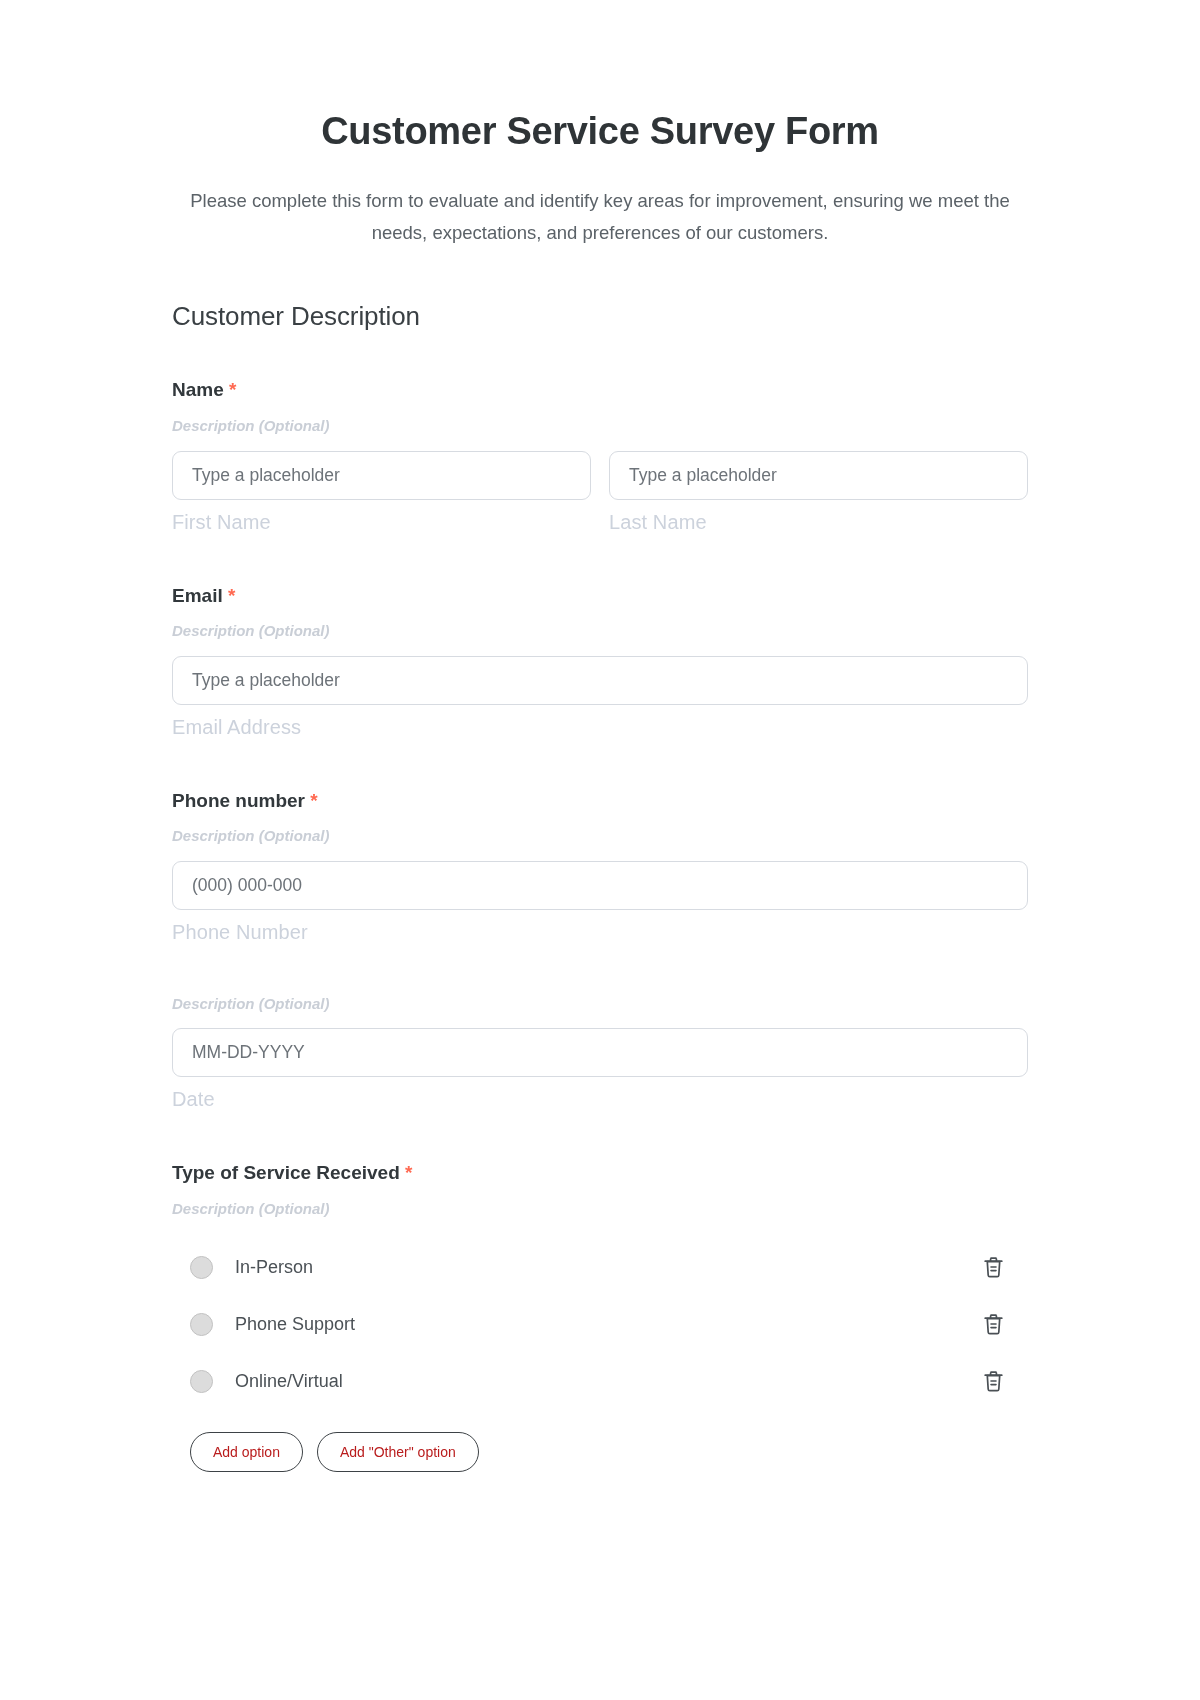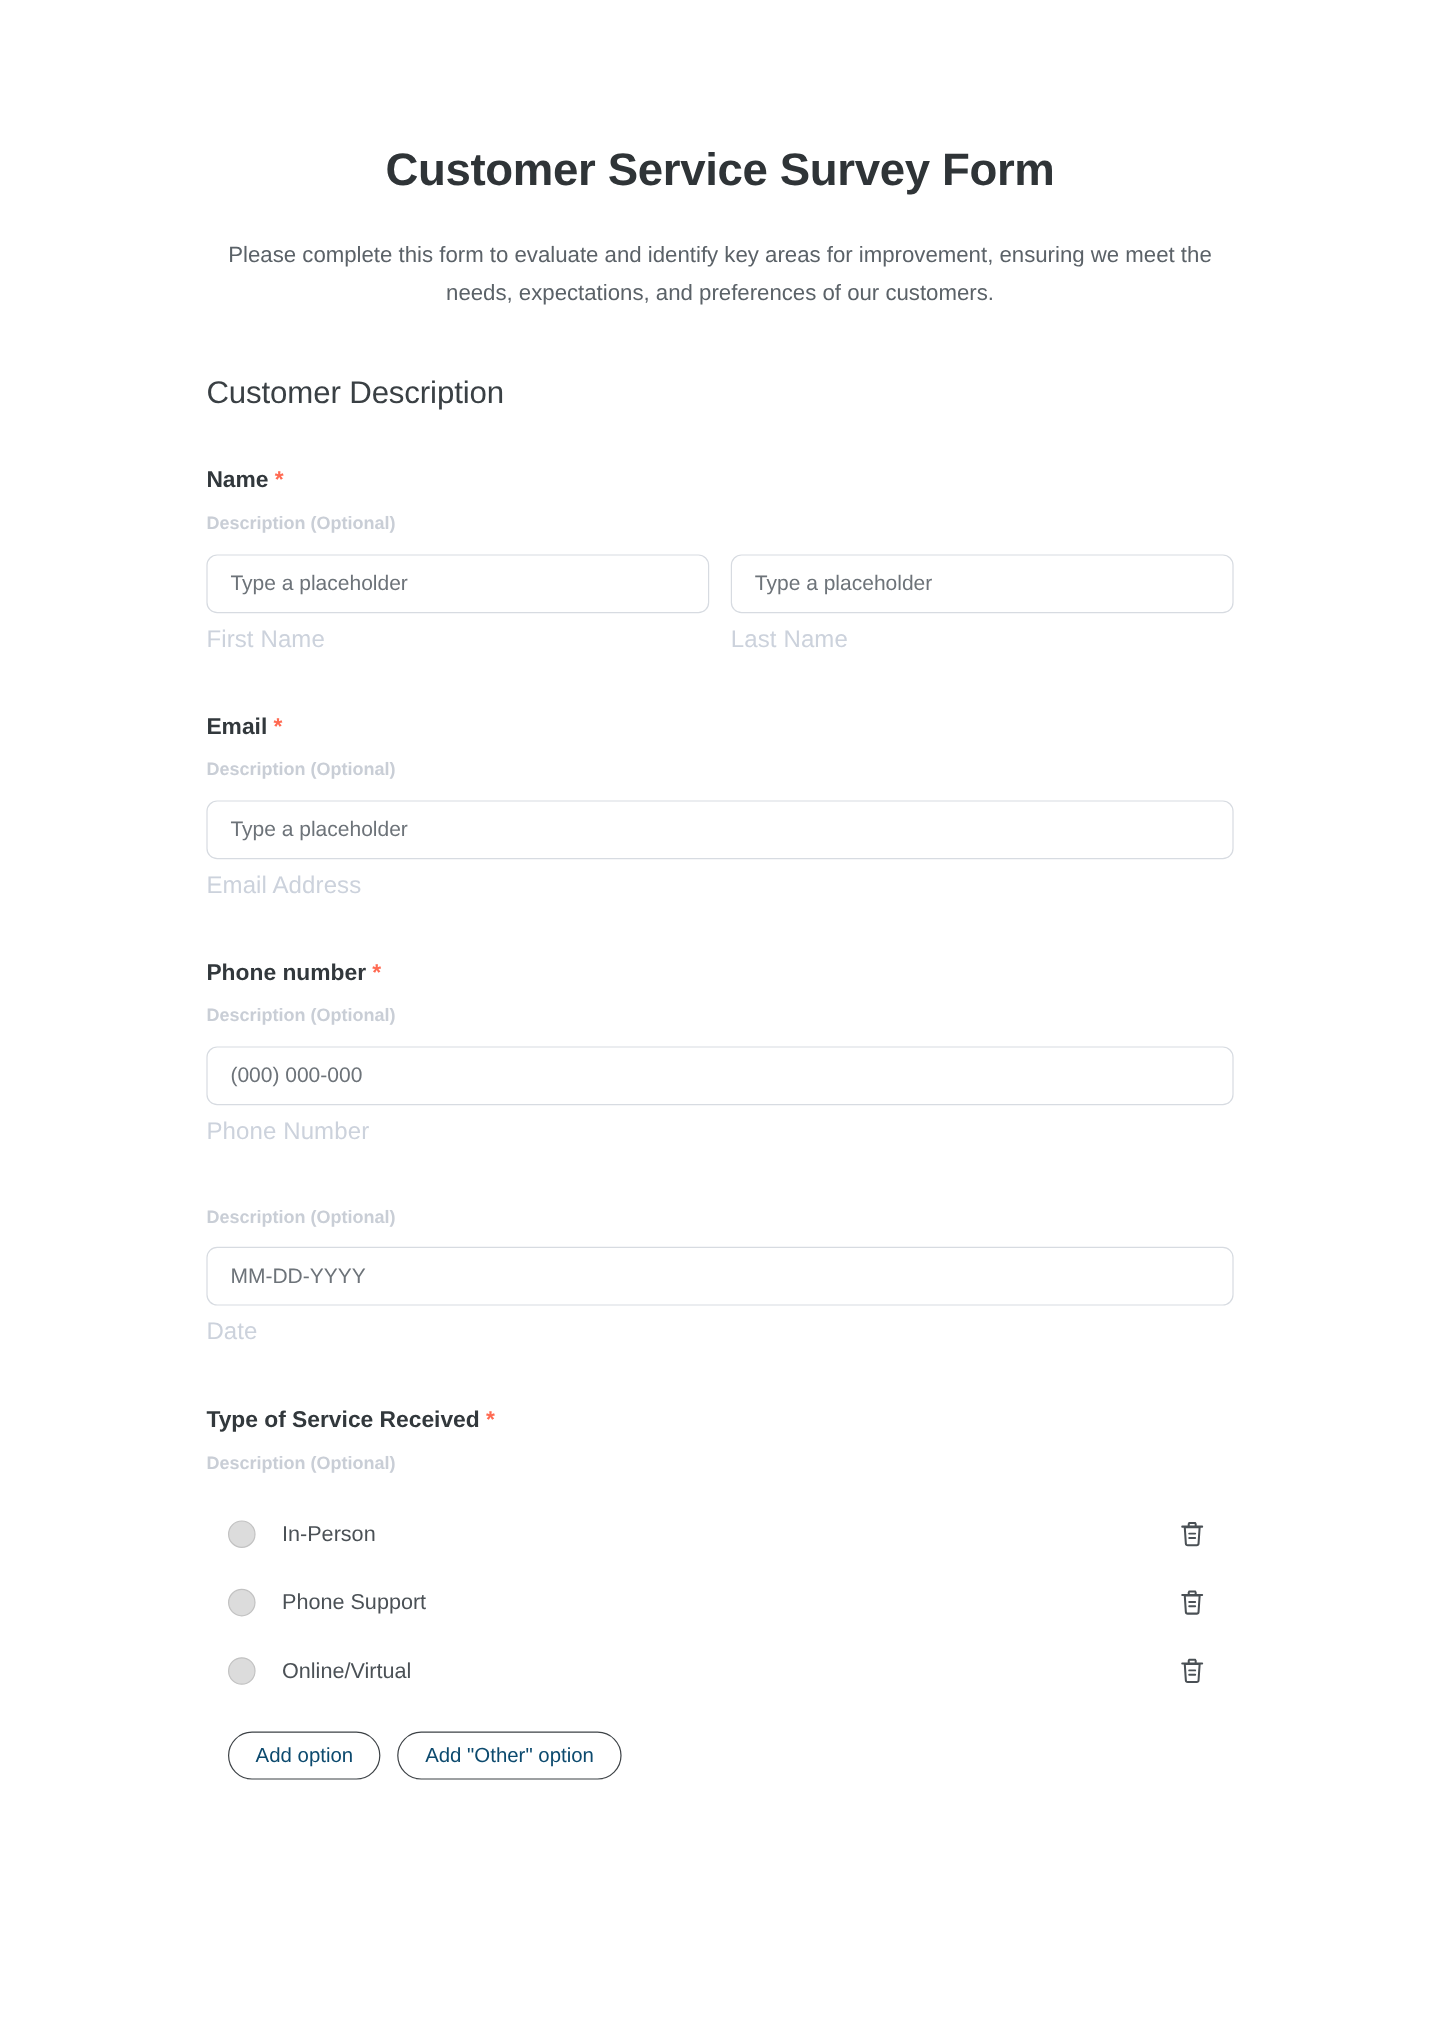--- a/index.html
+++ b/index.html
@@ -15,21 +15,21 @@
   .page {
     width: 1200px;
     height: 1700px;
     position: relative;
     background: #ffffff;
     overflow: hidden;
   }
 
   .form-wrap {
     width: 856px;
-    margin: 12px auto;
+    margin: 1px auto;
     padding-top: 108px;
   }
 
   
   .form-title {
     font-size: 38px;
     font-weight: bold;
     color: #2f3437;
     text-align: center;
     letter-spacing: -0.3px;
@@ -68,20 +68,21 @@
   }
   .req-star {
     color: #ff6a52;
     font-weight: bold;
     font-size: 19px;
   }
 
   .field-desc {
     margin-top: 13px;
     font-size: 15px;
+    font-style: italic;
     font-weight: bold;
     color: #c9ced6;
     line-height: 1.3;
   }
 
   .input-row {
     margin-top: 15px;
     display: flex;
     gap: 18px;
   }
@@ -158,22 +159,22 @@
     gap: 14px;
   }
 
   .pill-btn {
     height: 40px;
     border: 1.5px solid #3d4246;
     border-radius: 22px;
     background: #ffffff;
     padding: 0 22px;
     font-family: "Liberation Sans", sans-serif;
-    font-size: 17px;
-    color: #0c4a6e;
+    font-size: 14px;
+    color: #b91c1c;
     cursor: pointer;
     display: flex;
     align-items: center;
     justify-content: center;
     white-space: nowrap;
   }
 </style>
 </head>
 <body>
 

